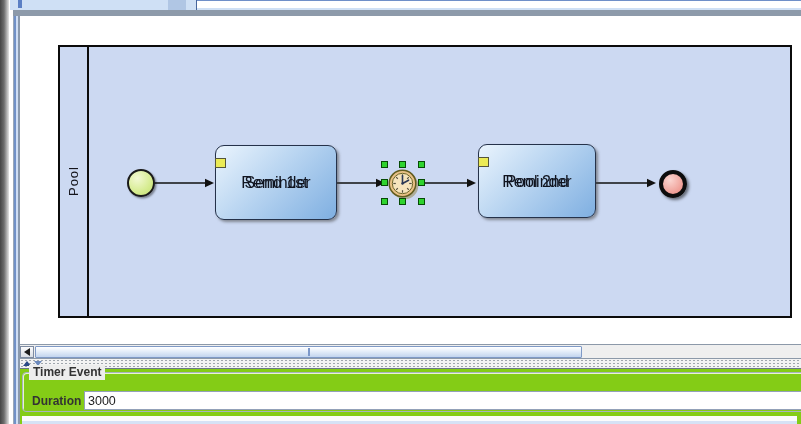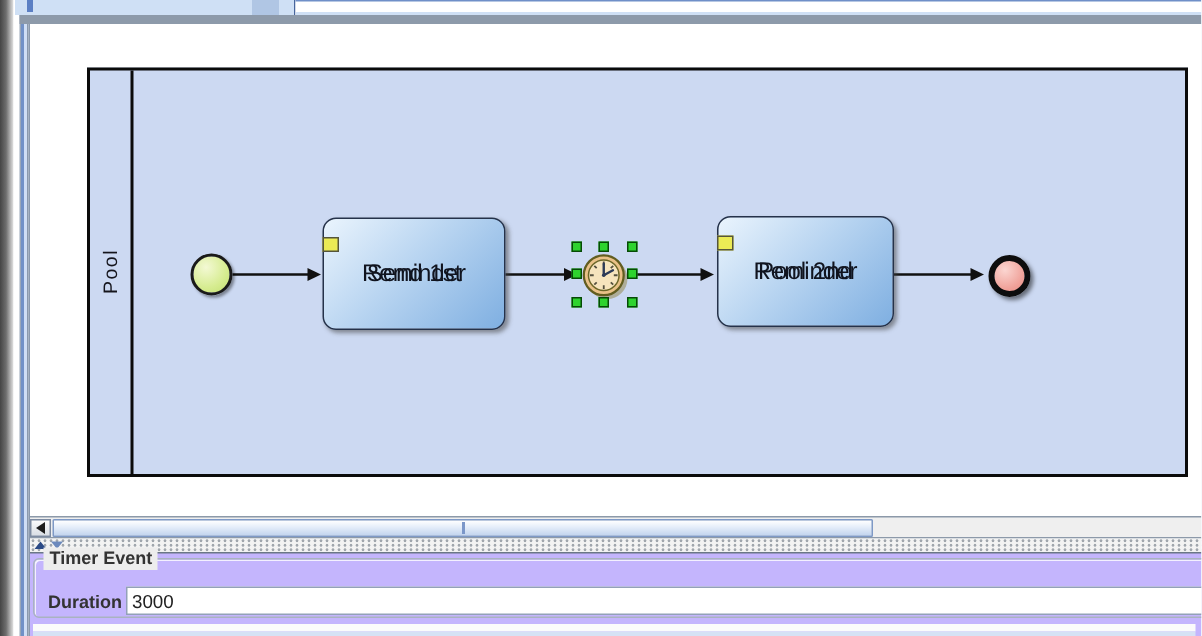--- a/index.html
+++ b/index.html
@@ -72,21 +72,21 @@
 
   
   .divider{left:20px;top:359px;width:781px;height:9px;background:#f3f3f3;
     background-image:radial-gradient(#a0a6ad 0.9px,transparent 1.1px);background-size:4px 3px;}
   .div-up{left:3px;top:2px;width:0;height:0;border-left:4px solid transparent;
     border-right:4px solid transparent;border-bottom:5px solid #2b4a86;}
   .div-down{left:14px;top:2px;width:0;height:0;border-left:4px solid transparent;
     border-right:4px solid transparent;border-top:5px solid #6b89bd;}
 
   
-  .props{left:20px;top:368px;width:781px;height:56px;background:#c4b5fd;border-top:1px solid #6a7787;}
+  .props{left:20px;top:368px;width:781px;height:56px;background:#84cc16;border-top:1px solid #6a7787;}
   .group{left:2px;top:3px;width:900px;height:40px;border:1px solid #a9b3c0;border-radius:4px;
     box-shadow:inset 1px 1px 0 rgba(255,255,255,.8);}
   .group-title{left:6px;top:-8px;background:#ededed;padding:0 4px;font-size:12px;
     font-weight:bold;color:#333;line-height:15px;white-space:nowrap;}
   .field-label{left:9px;top:21px;font-size:12px;font-weight:bold;color:#333;}
   .field-input{left:61px;top:18px;width:722px;height:19px;border:1px solid #93a1b8;
     background:#fff;font-family:"Liberation Sans",sans-serif;font-size:12.5px;color:#222;
     padding:1px 3px;border-radius:0;outline:none;}
   .strip-white{left:2px;top:47px;width:775px;height:5px;background:#fbfbfb;}
   .strip-blue{left:2px;top:52px;width:775px;height:4px;background:#d6e2f5;}

